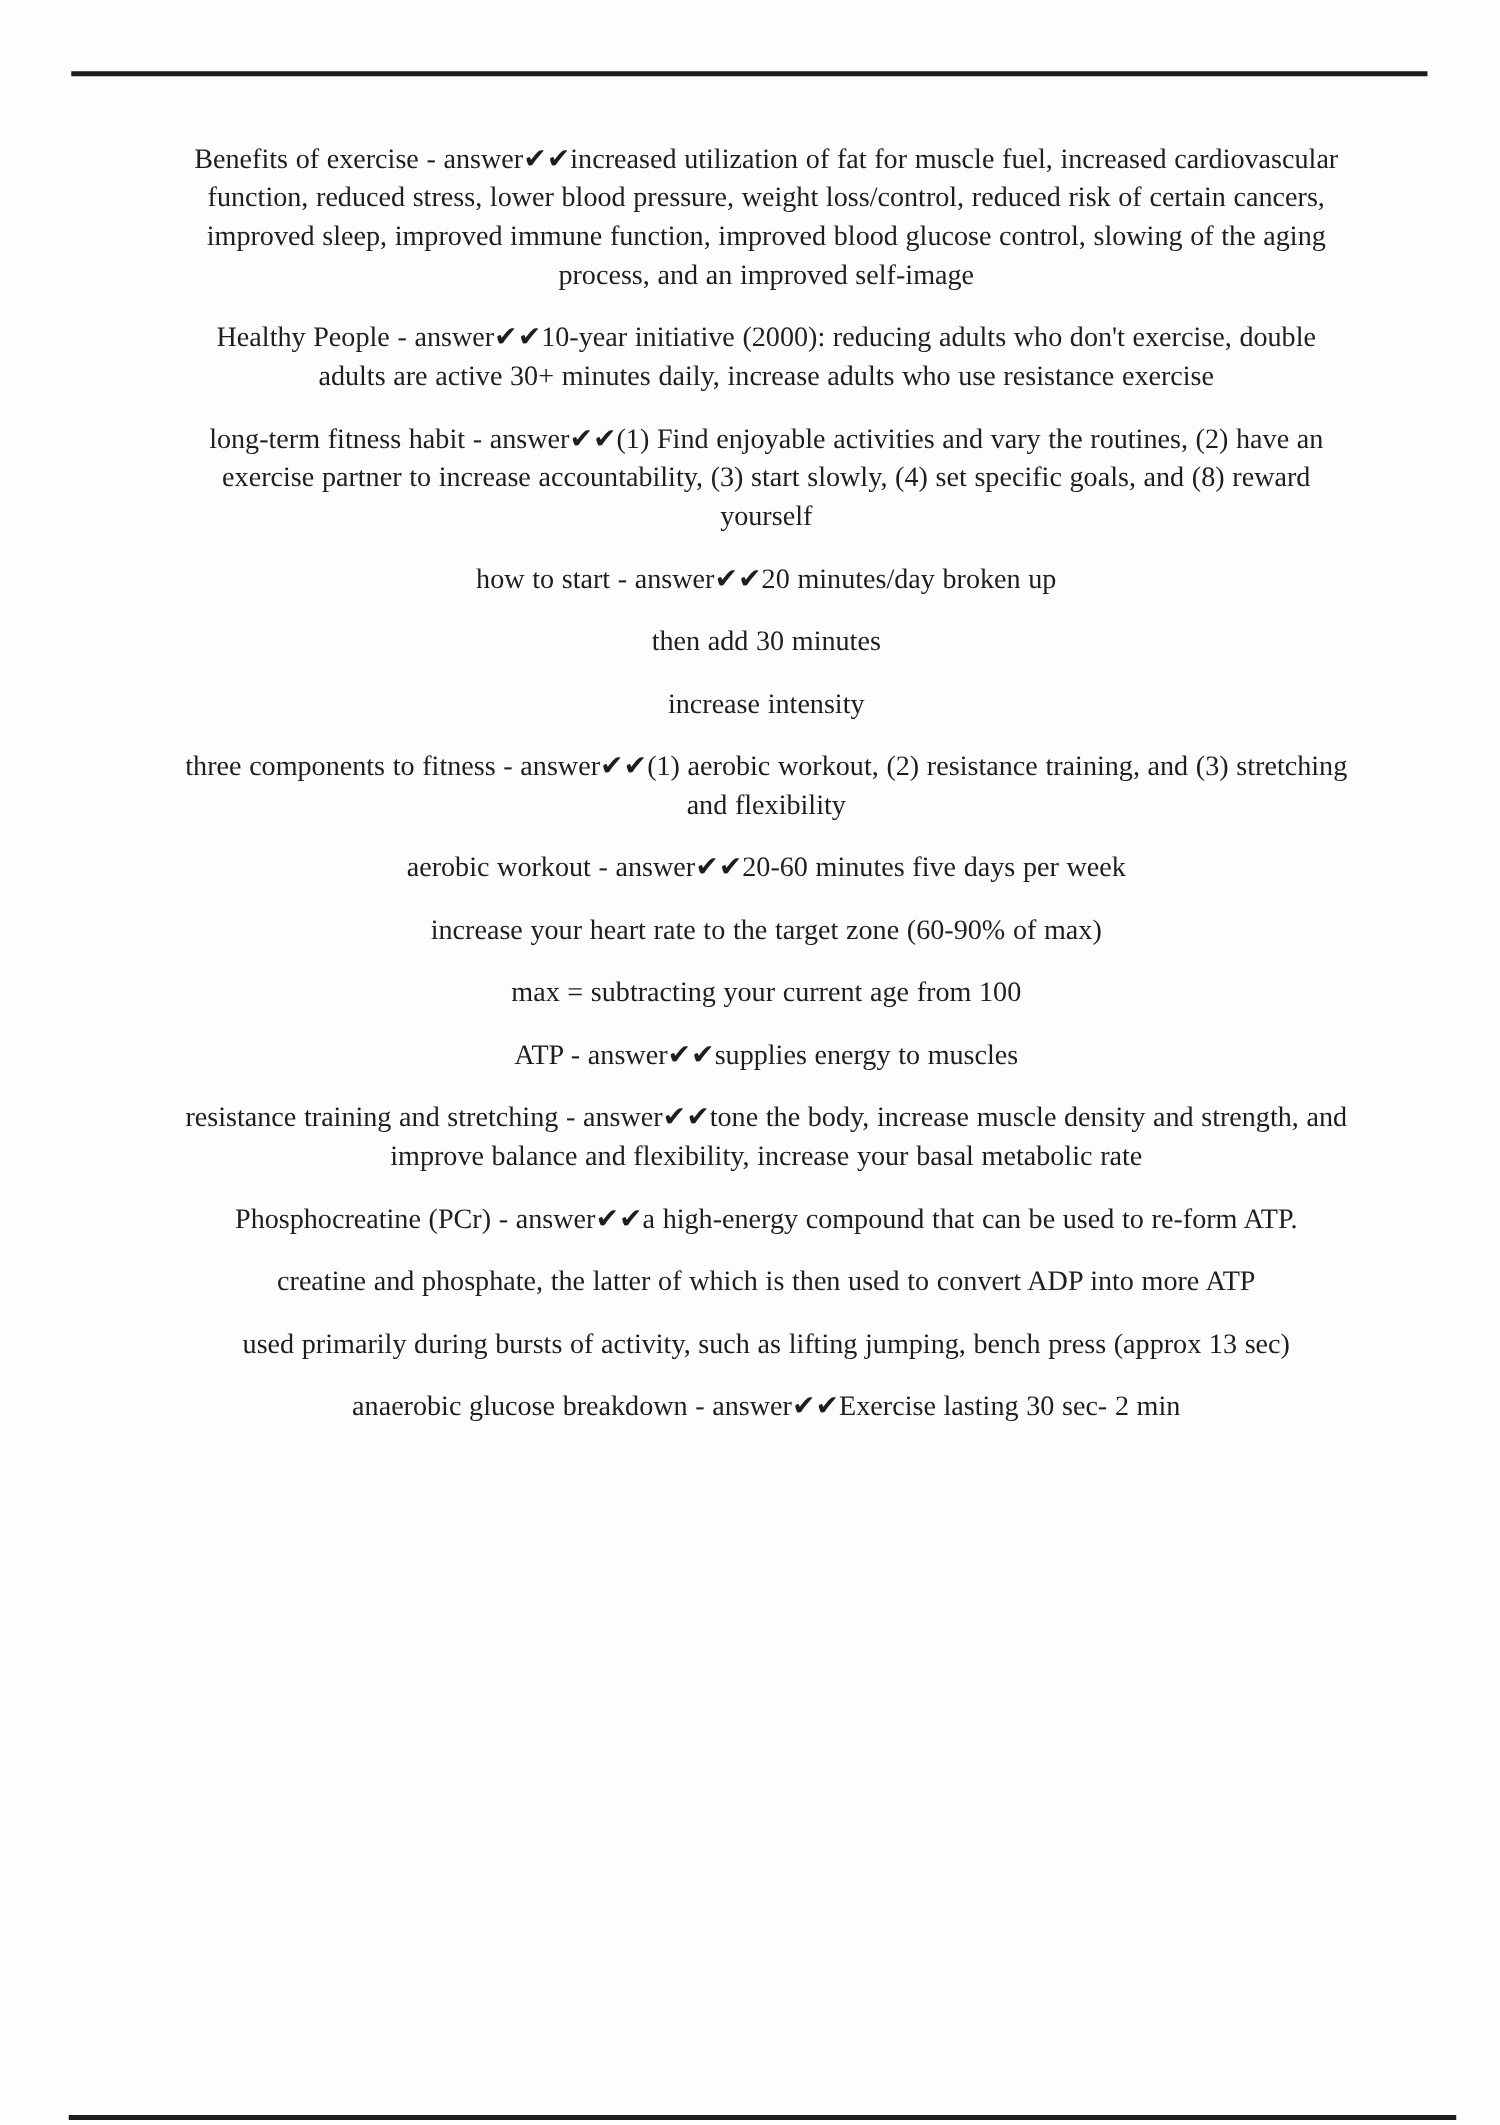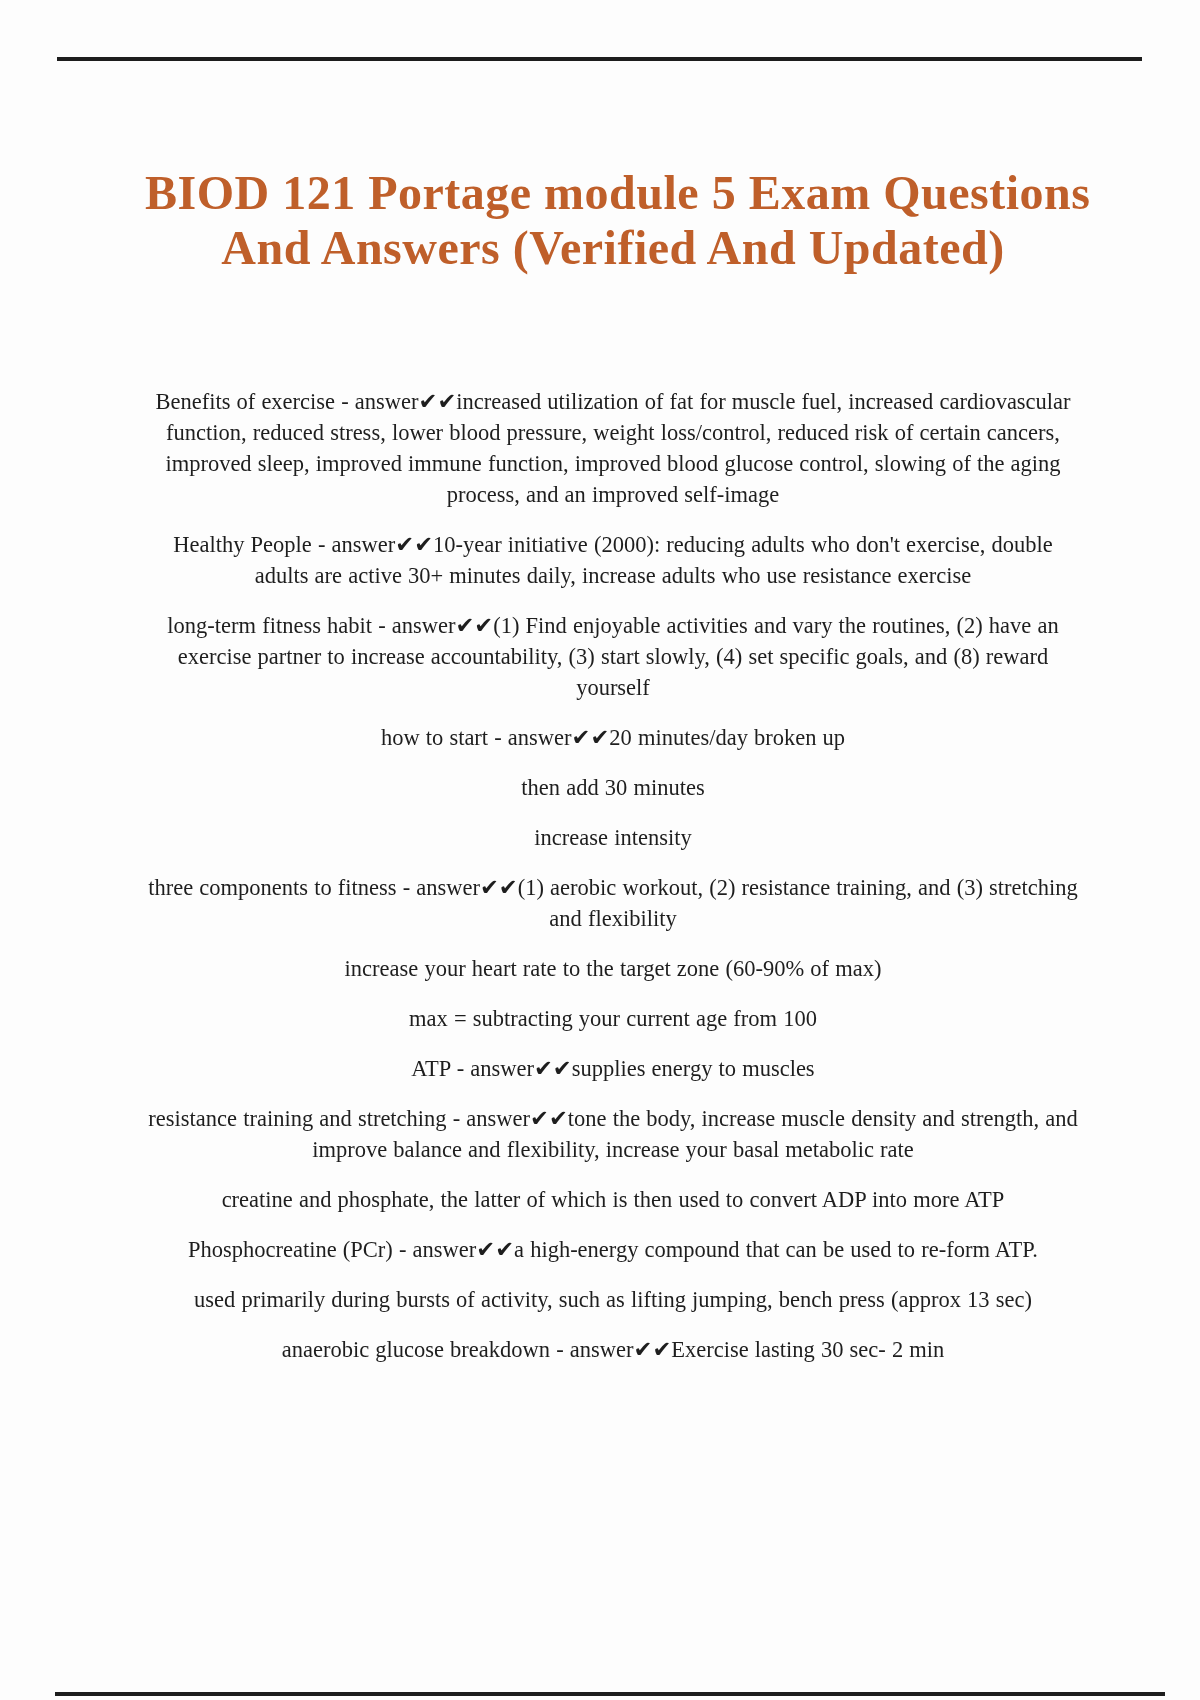--- a/index.html
+++ b/index.html
@@ -43,39 +43,36 @@
 </style>
 </head>
 <body>
 
 <div class="page">
 
   <div class="rule rule-top"></div>
 
   <div class="content">
 
-    <h1 class="doc-title">
-      <span class="tline">BIOD 121 Portage module 5 Exam Questions</span>
-      <span class="tline">And Answers (Verified And Updated)</span>
-    </h1>
 
     <div class="paragraphs">
       <p class="qa">Benefits of exercise - answer✔✔increased utilization of fat for muscle fuel, increased cardiovascular function, reduced stress, lower blood pressure, weight loss/control, reduced risk of certain cancers, improved sleep, improved immune function, improved blood glucose control, slowing of the aging process, and an improved self-image</p>
       <p class="qa">Healthy People - answer✔✔10-year initiative (2000): reducing adults who don't exercise, double adults are active 30+ minutes daily, increase adults who use resistance exercise</p>
       <p class="qa">long-term fitness habit - answer✔✔(1) Find enjoyable activities and vary the routines, (2) have an exercise partner to increase accountability, (3) start slowly, (4) set specific goals, and (8) reward yourself</p>
       <p class="qa">how to start - answer✔✔20 minutes/day broken up</p>
       <p class="qa">then add 30 minutes</p>
       <p class="qa">increase intensity</p>
       <p class="qa">three components to fitness - answer✔✔(1) aerobic workout, (2) resistance training, and (3) stretching and flexibility</p>
+      <p class="qa">aerobic workout - answer✔✔20-60 minutes five days per week</p>
       <p class="qa">increase your heart rate to the target zone (60-90% of max)</p>
       <p class="qa">max = subtracting your current age from 100</p>
       <p class="qa">ATP - answer✔✔supplies energy to muscles</p>
       <p class="qa">resistance training and stretching - answer✔✔tone the body, increase muscle density and strength, and improve balance and flexibility, increase your basal metabolic rate</p>
+      <p class="qa">Phosphocreatine (PCr) - answer✔✔a high-energy compound that can be used to re-form ATP.</p>
       <p class="qa">creatine and phosphate, the latter of which is then used to convert ADP into more ATP</p>
-      <p class="qa">Phosphocreatine (PCr) - answer✔✔a high-energy compound that can be used to re-form ATP.</p>
       <p class="qa">used primarily during bursts of activity, such as lifting jumping, bench press (approx 13 sec)</p>
       <p class="qa">anaerobic glucose breakdown - answer✔✔Exercise lasting 30 sec- 2 min</p>
     </div>
 
   </div>
 
   <div class="rule rule-bottom"></div>
 
 </div>
 

